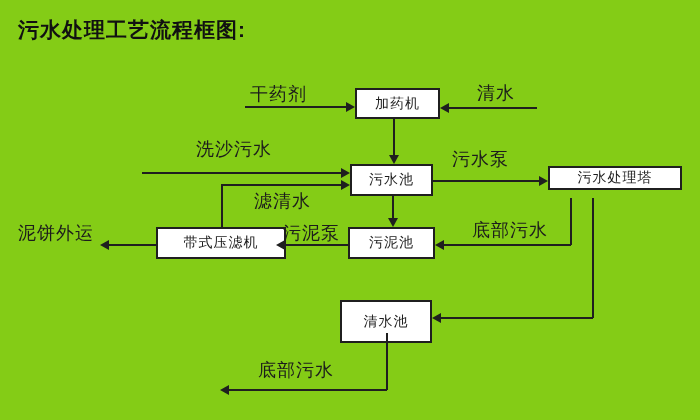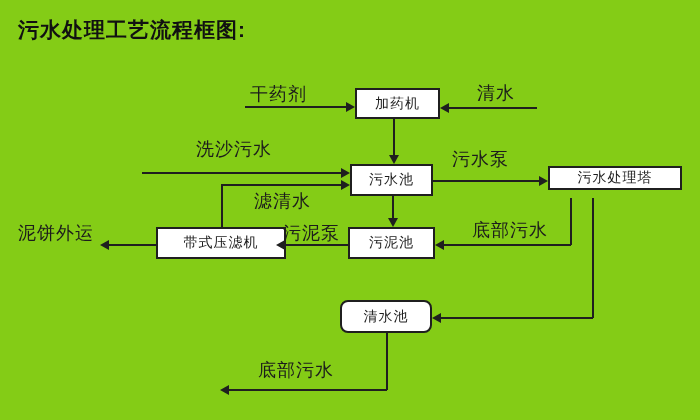--- a/index.html
+++ b/index.html
@@ -32,21 +32,21 @@
 
 <div class="stage">
 
   <div class="title">污水处理工艺流程框图:</div>
 
   <div class="box" style="left:355px;top:88px;width:85px;height:31px;">加药机</div>
   <div class="box" style="left:350px;top:164px;width:83px;height:32px;">污水池</div>
   <div class="box" style="left:548px;top:166px;width:134px;height:24px;">污水处理塔</div>
   <div class="box" style="left:348px;top:227px;width:87px;height:32px;">污泥池</div>
   <div class="box" style="left:156px;top:227px;width:130px;height:32px;">带式压滤机</div>
-  <div class="box" style="left:340px;top:300px;width:92px;height:33px;border-radius:8px;">清水池</div>
+  <div class="box" style="left:340px;top:300px;width:92px;height:43px;">清水池</div>
 
   <div class="lbl" style="left:250px;top:85px;">干药剂</div>
   <div class="lbl" style="left:477px;top:84px;">清水</div>
   <div class="lbl" style="left:172px;top:140px;margin-left:24px;">洗沙污水</div>
   <div class="lbl" style="left:452px;top:150px;">污水泵</div>
   <div class="lbl" style="left:246px;top:192px;margin-left:8px;">滤清水</div>
   <div class="lbl" style="left:283px;top:224px;">污泥泵</div>
   <div class="lbl" style="left:472px;top:221px;">底部污水</div>
   <div class="lbl" style="left:18px;top:224px;">泥饼外运</div>
   <div class="lbl" style="left:258px;top:361px;">底部污水</div>

